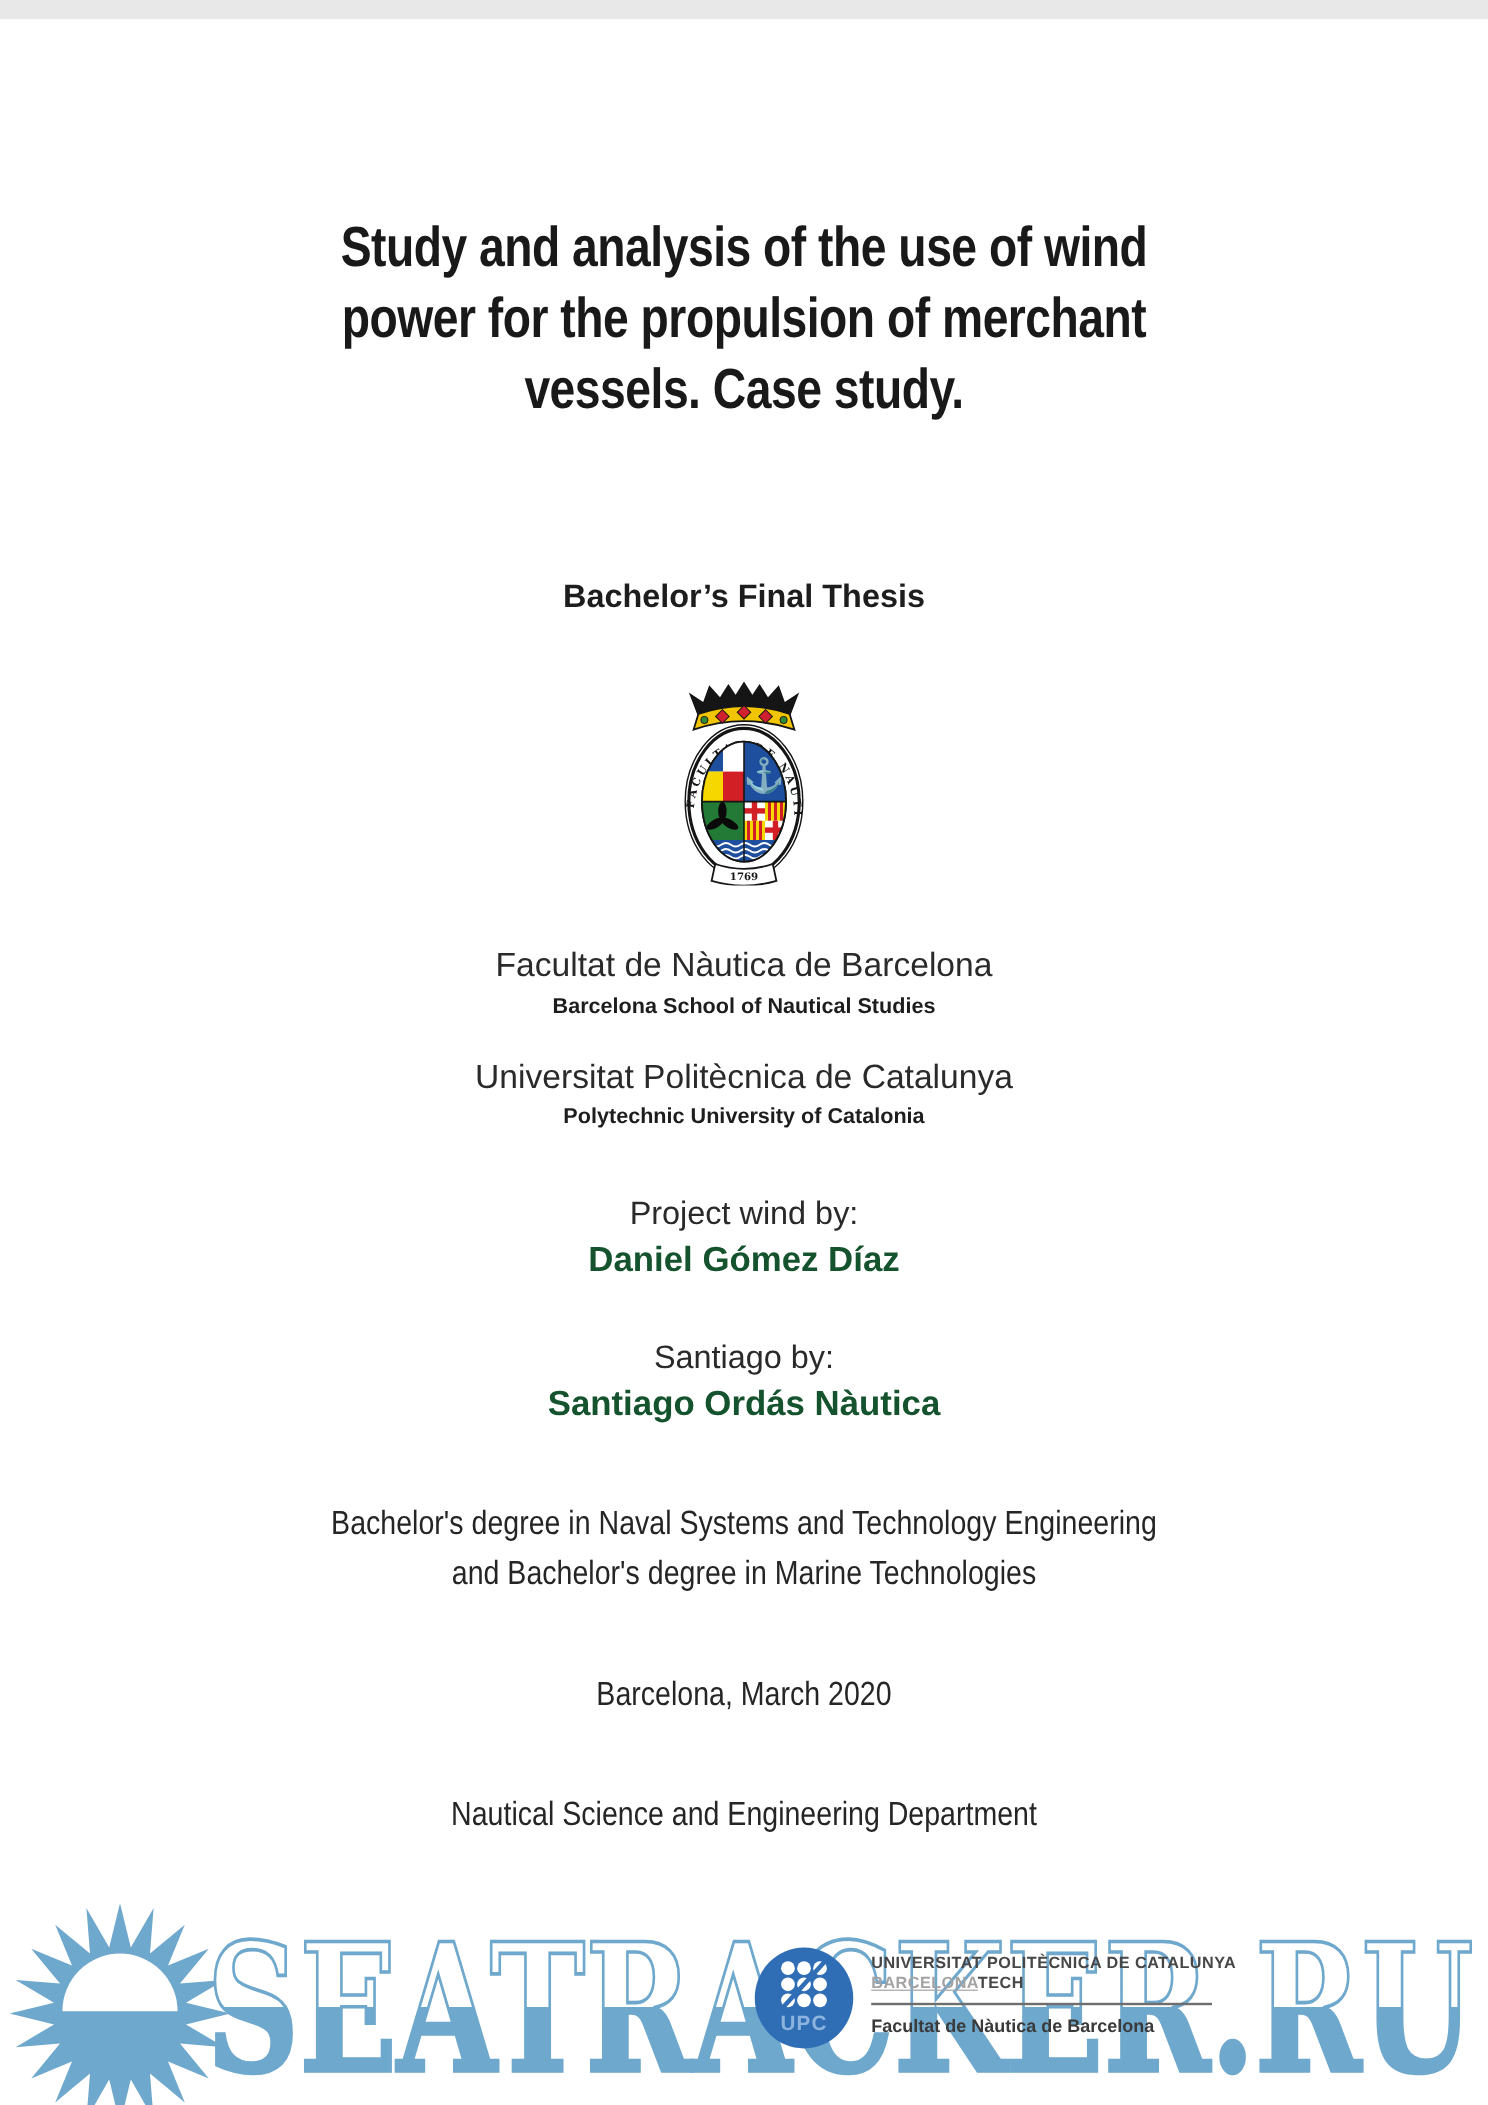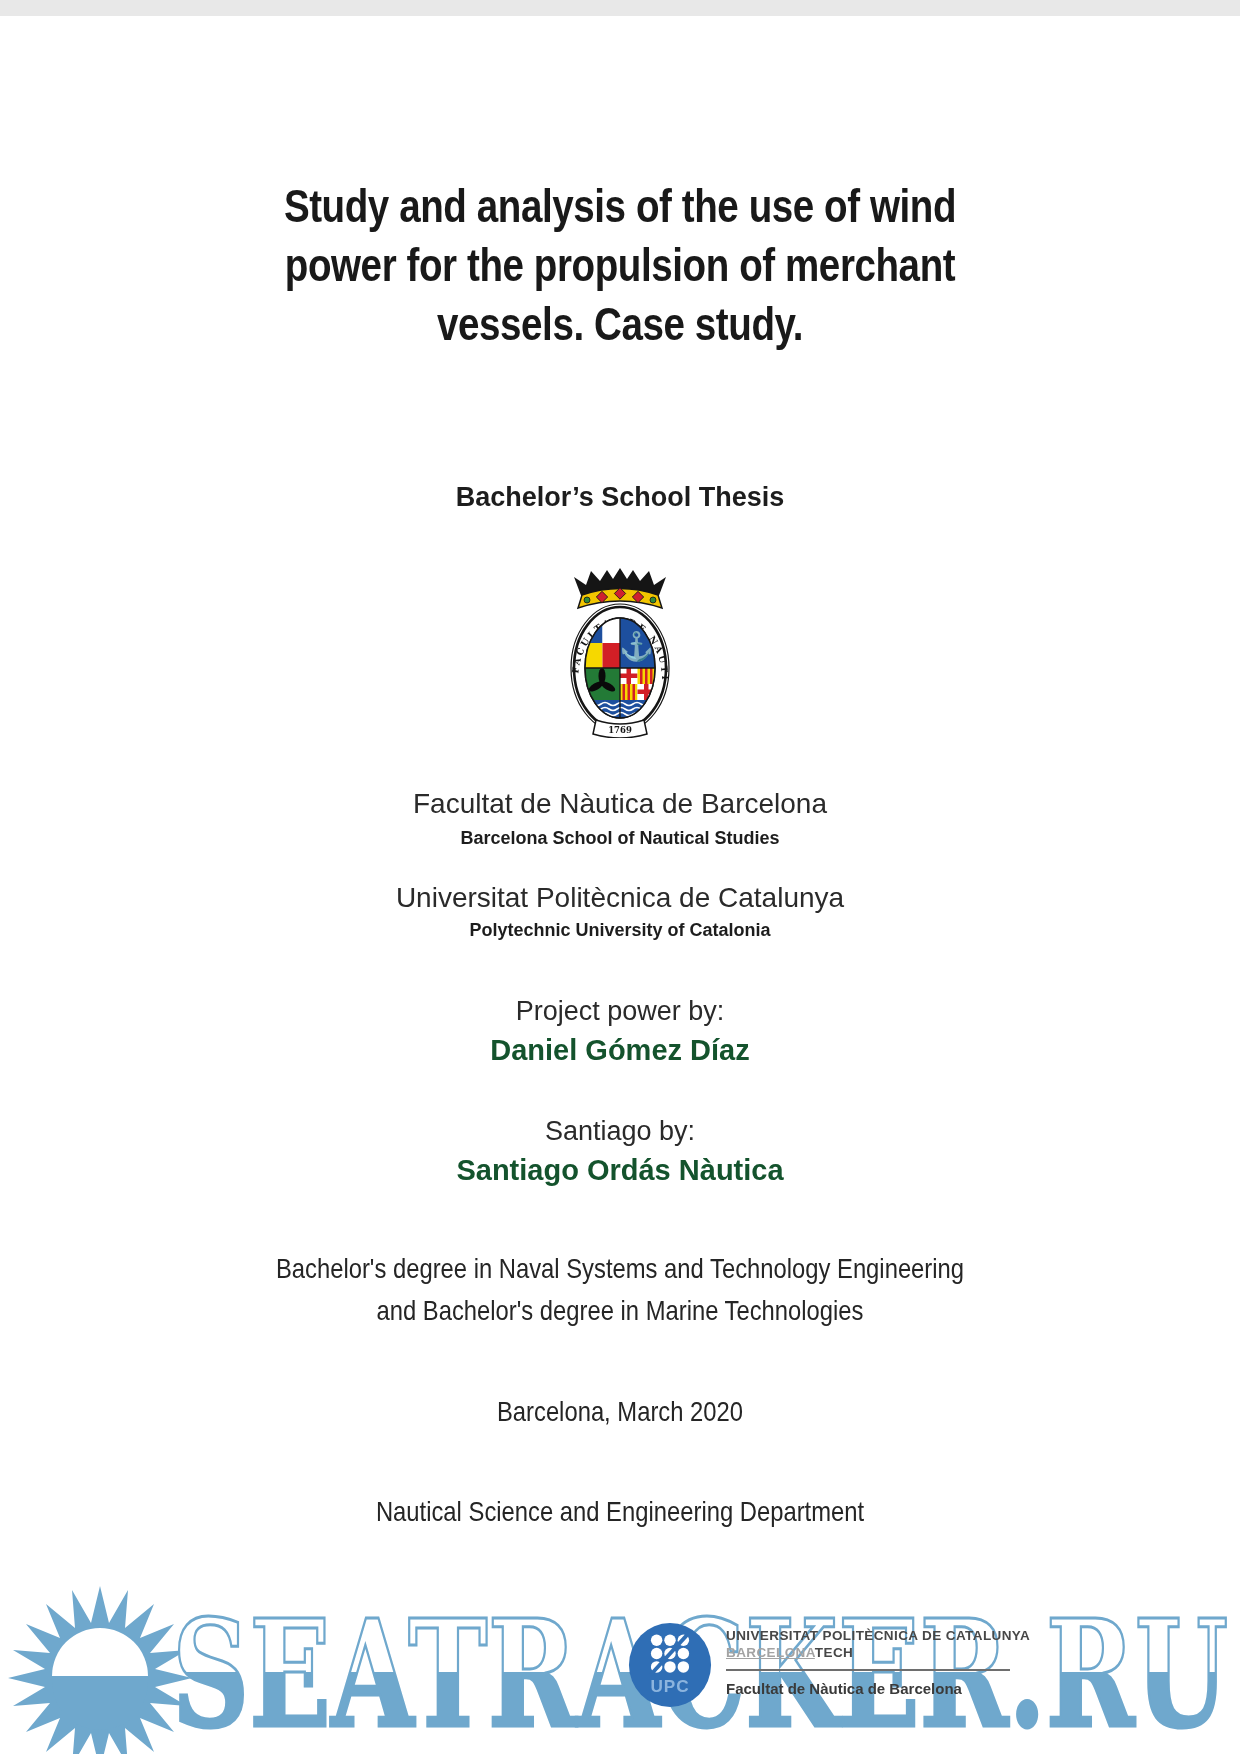--- a/index.html
+++ b/index.html
@@ -62,21 +62,21 @@
 <body>
 
 <div class="page">
 
   <div class="abs title">
     <div>Study and analysis of the use of wind</div>
     <div>power for the propulsion of merchant</div>
     <div>vessels. Case study.</div>
   </div>
 
-  <div class="abs subtitle">Bachelor’s School Thesis</div>
+  <div class="abs subtitle">Bachelor’s Final Thesis</div>
 
   <div class="abs crest-wrap">
     <svg width="120" height="170" viewBox="0 0 120 170" style="display:inline-block;">
       <defs>
         <clipPath id="shieldClip">
             <ellipse cx="60" cy="100" rx="35" ry="50"></ellipse>
           </clipPath>
       </defs>
 
       <path d="M22,30 L14,9 L26,17 L31,3 L40,13 L47,2 L53,11 L60,0 L67,11 L73,2 L80,13 L89,3 L94,17 L106,9 L98,30 Z" fill="#151515"></path>
@@ -138,21 +138,21 @@
       <path d="M36,152 L33,166 Q60,174 87,166 L84,152 Q60,160 36,152 Z" fill="#ffffff" stroke="#151515" stroke-width="1.5"></path>
       <text x="60" y="165" font-size="8.5" font-weight="bold" font-family="DejaVu Serif, serif" text-anchor="middle" fill="#151515">1769</text>
     </svg>
   </div>
 
   <div class="abs inst-main row-faculty">Facultat de Nàutica de Barcelona</div>
   <div class="abs inst-sub row-faculty-en">Barcelona School of Nautical Studies</div>
   <div class="abs inst-main row-univ">Universitat Politècnica de Catalunya</div>
   <div class="abs inst-sub row-univ-en">Polytechnic University of Catalonia</div>
 
-  <div class="abs label-line row-madeby">Project power by:</div>
+  <div class="abs label-line row-madeby">Project wind by:</div>
   <div class="abs name-line row-author">Daniel Gómez Díaz</div>
   <div class="abs label-line row-directedby">Santiago by:</div>
   <div class="abs name-line row-director">Santiago Ordás Nàutica</div>
 
   <div class="abs degree condensed">
     <div>Bachelor's degree in Naval Systems and Technology Engineering</div>
     <div>and Bachelor's degree in Marine Technologies</div>
   </div>
 
   <div class="abs placedate condensed">Barcelona, March 2020</div>

